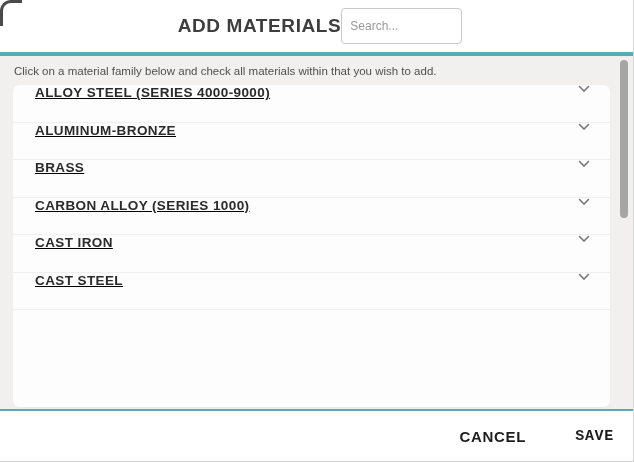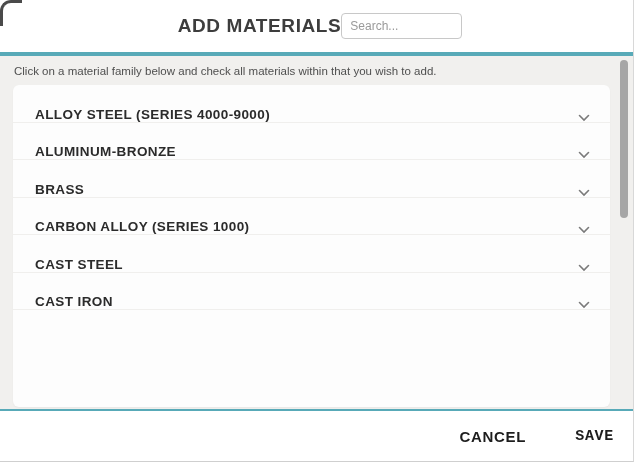--- a/index.html
+++ b/index.html
@@ -38,21 +38,21 @@
     padding: 0 10px 0 17px;
   }
   .title {
     font-size: 19px;
     font-weight: 700;
     letter-spacing: 0.6px;
     color: #3d3d3d;
   }
   .search-input {
     width: 121px;
-    height: 26px;
+    height: 36px;
     border: 1px solid #c8c8c8;
     border-radius: 4px;
     padding: 8px 8px;
     font-size: 12px;
     color: #444;
     outline: none;
     font-family: "Liberation Sans", sans-serif;
   }
   .search-input::placeholder { color: #9a9a9a; }
 
@@ -76,26 +76,27 @@
     width: 597px;
     background: #fdfdfd;
     border-radius: 6px;
     box-shadow: 0 1px 2px rgba(0,0,0,0.04);
     overflow: hidden;
     height: 322px;
   }
   .material-row {
     height: 37.5px;
     display: flex;
-    align-items: flex-end;
+    align-items: flex-start;
     justify-content: space-between;
     padding: 0 20px 0 22px;
     border-bottom: 1px solid #f0efed;
     cursor: pointer;
     background: transparent;
+    text-decoration: underline;
   }
   .material-label {
     font-size: 13.5px;
     font-weight: 700;
     letter-spacing: 0.4px;
     color: #2b2b2b;
   }
   .chevron { display: inline-flex; align-items: center; }
 
   .scrollbar-thumb {
@@ -180,30 +181,30 @@
       <div class="material-row">
         <span class="material-label">CARBON ALLOY (SERIES 1000)</span>
         <span class="chevron">
           <svg width="12" height="8" viewBox="0 0 12 8">
               <path d="M1.5 1.5 L6 6 L10.5 1.5" stroke="#7a7a7a" stroke-width="1.6" fill="none" stroke-linecap="round"></path>
             </svg>
         </span>
       </div>
 
       <div class="material-row">
+        <span class="material-label">CAST IRON</span>
+        <span class="chevron">
+          <svg width="12" height="8" viewBox="0 0 12 8">
+              <path d="M1.5 1.5 L6 6 L10.5 1.5" stroke="#7a7a7a" stroke-width="1.6" fill="none" stroke-linecap="round"></path>
+            </svg>
+        </span>
+      </div>
+
+      <div class="material-row">
         <span class="material-label">CAST STEEL</span>
-        <span class="chevron">
-          <svg width="12" height="8" viewBox="0 0 12 8">
-              <path d="M1.5 1.5 L6 6 L10.5 1.5" stroke="#7a7a7a" stroke-width="1.6" fill="none" stroke-linecap="round"></path>
-            </svg>
-        </span>
-      </div>
-
-      <div class="material-row">
-        <span class="material-label">CAST IRON</span>
         <span class="chevron">
           <svg width="12" height="8" viewBox="0 0 12 8">
               <path d="M1.5 1.5 L6 6 L10.5 1.5" stroke="#7a7a7a" stroke-width="1.6" fill="none" stroke-linecap="round"></path>
             </svg>
         </span>
       </div>
 
     </div>
 
     <div class="scrollbar-thumb"></div>

